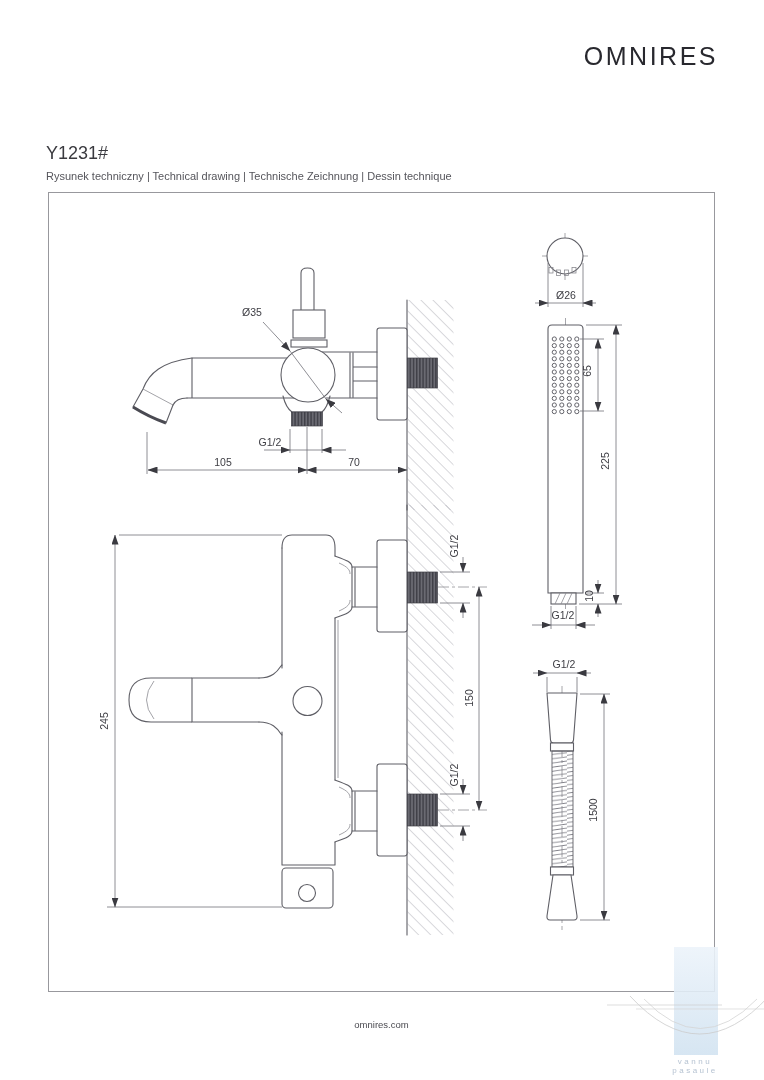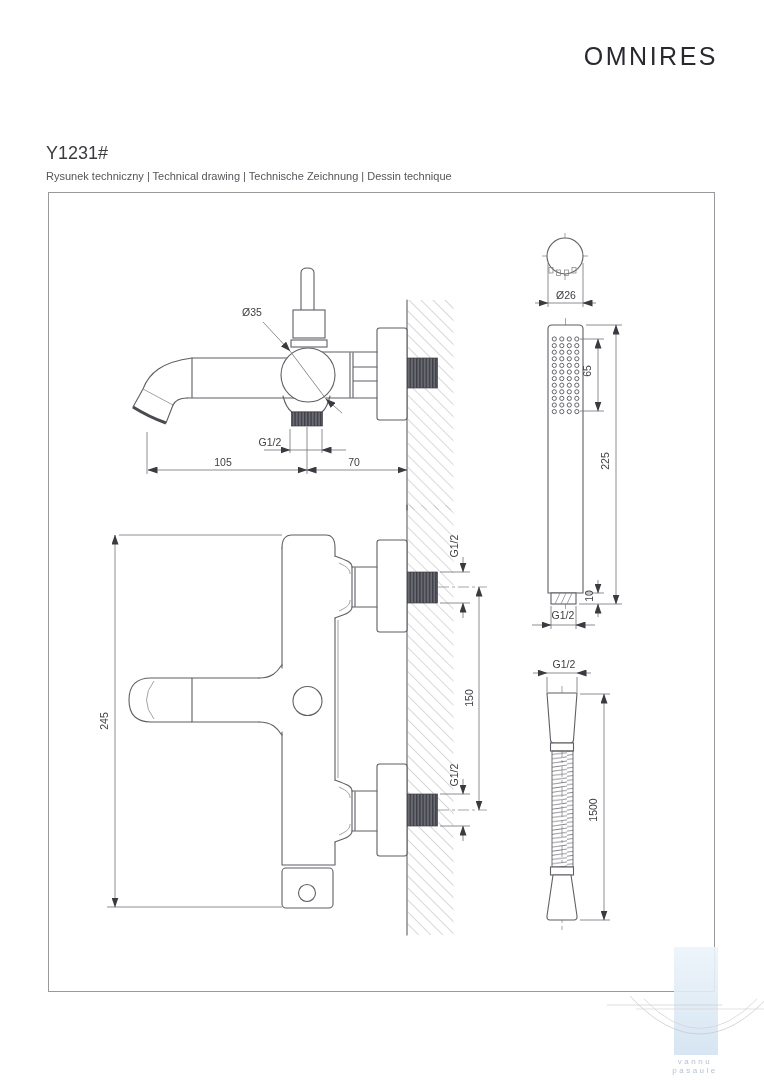--- a/index.html
+++ b/index.html
@@ -290,13 +290,14 @@
       <rect x="674" y="947" width="44" height="108" fill="url(#gradband)" opacity="0.9"></rect>
       <path d="M630,996 Q700,1072 769,996" stroke="#cccccc" stroke-width="0.8" fill="none"></path>
       <path d="M644,999 Q700,1058 757,999" stroke="#d4d4d4" stroke-width="0.8" fill="none"></path>
       <line x1="607" y1="1005" x2="722" y2="1005" stroke="#cfcfcf" stroke-width="0.7"></line>
       <line x1="636" y1="1009" x2="767" y2="1009" stroke="#d6d6d6" stroke-width="0.7"></line>
       <text x="695" y="1064" class="wm">vannu</text>
       <text x="695" y="1073" class="wm">pasaule</text>
     </g>
   </svg>
 
+  <div class="footer">omnires.com</div>
 </div>
 
 </body></html>

